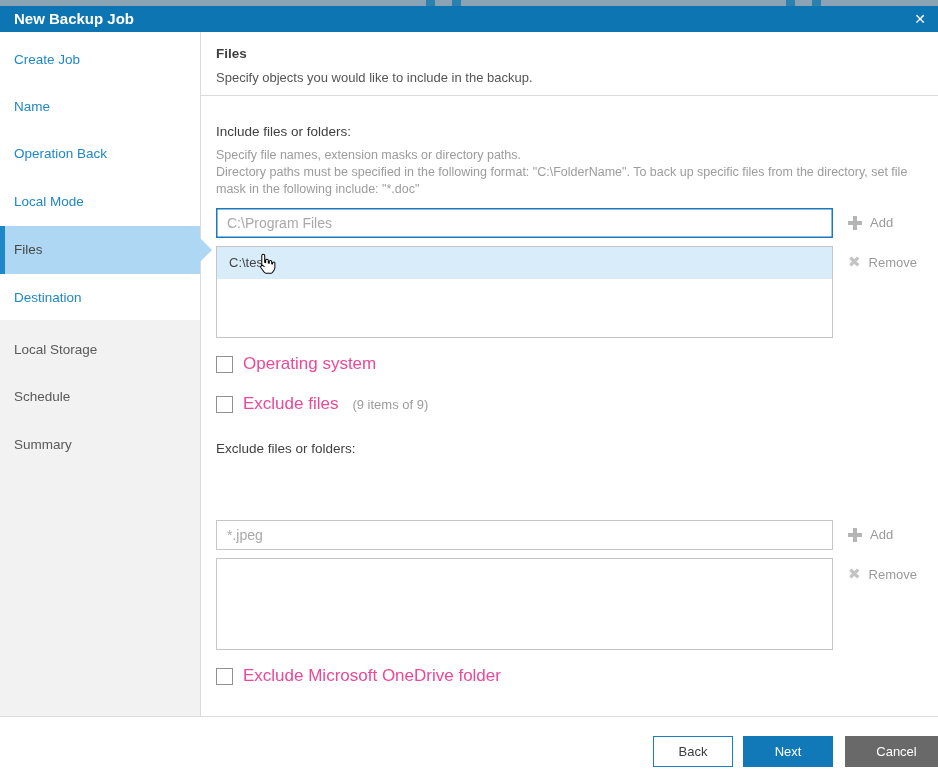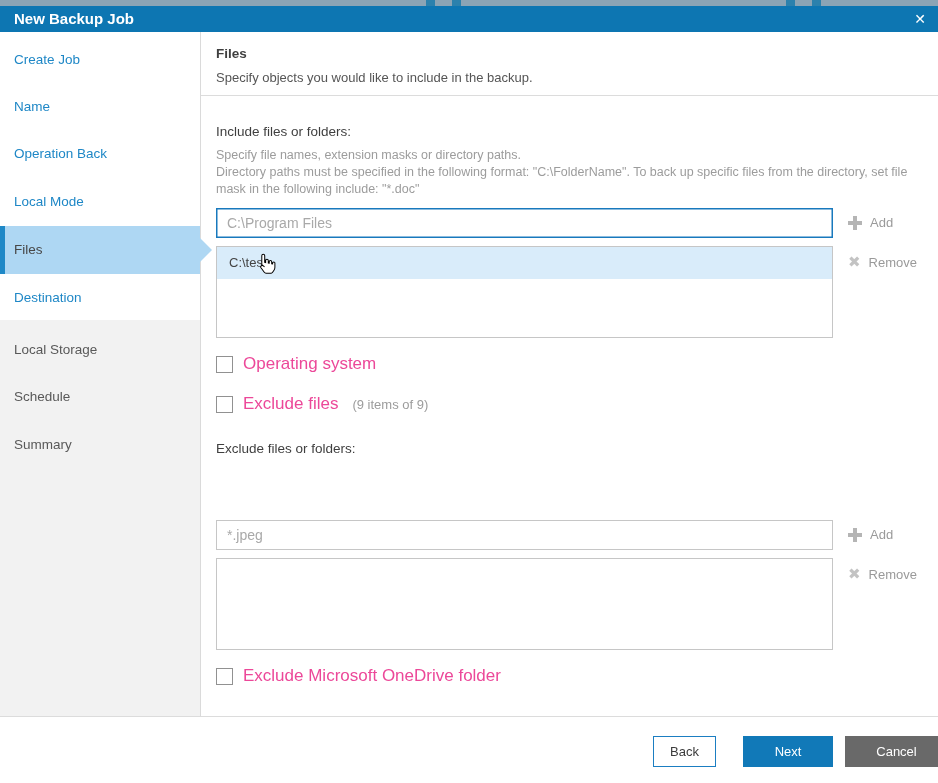--- a/index.html
+++ b/index.html
@@ -56,21 +56,21 @@
   .x-icon { font-family:"DejaVu Sans",sans-serif; font-size:15px; color:#c3c3c3; line-height:15px; }
 
   .checkbox-row { position:absolute; left:216px; display:flex; align-items:center; gap:10px; cursor:pointer; }
   .cb-box { width:17px; height:17px; border:1px solid #919191; background:#fff; flex:0 0 auto; }
   .cb-label { font-size:17px; color:#ec4899; }
   .cb-note { font-size:13px; color:#9c9c9c; margin-left:4px; }
 
   
   .btn { position:absolute; top:736px; height:31px; font-size:13px; font-family:inherit;
     display:flex; align-items:center; justify-content:center; cursor:pointer; }
-  .btn-back { left:653px; width:63px; background:#fff; border:1px solid #1b7ec2; color:#3c3c3c; }
+  .btn-back { left:653px; width:80px; background:#fff; border:1px solid #1b7ec2; color:#3c3c3c; }
   .btn-next { left:743px; width:90px; background:#1179b8; border:none; color:#fff; }
   .btn-cancel { left:845px; width:103px; background:#696969; border:none; color:#fff; }
 </style>
 </head>
 <body>
 
 <div class="screen">
 
   <div class="top-strip">
     <div class="frag" style="left:426px"></div>

